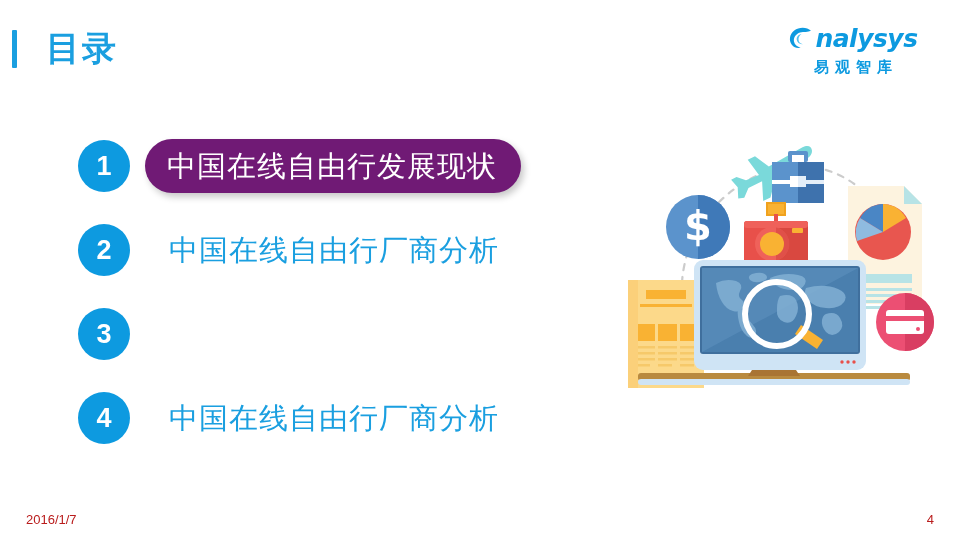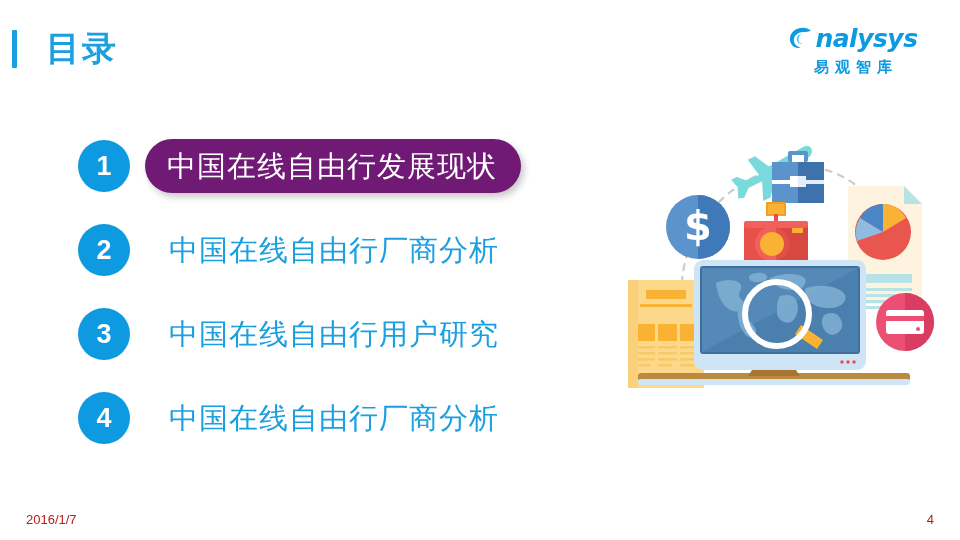--- a/index.html
+++ b/index.html
@@ -82,21 +82,20 @@
       </div>
     </div>
 
     <div class="agenda-row">
       <div class="num-circle">2</div>
       <span class="item-text">中国在线自由行厂商分析</span>
     </div>
 
     <div class="agenda-row">
       <div class="num-circle">3</div>
-      <span class="item-text">中国在线自由行用户研究</span>
     </div>
 
     <div class="agenda-row">
       <div class="num-circle">4</div>
       <span class="item-text">中国在线自由行厂商分析</span>
     </div>
 
   </div>
 
   <div class="illus">

